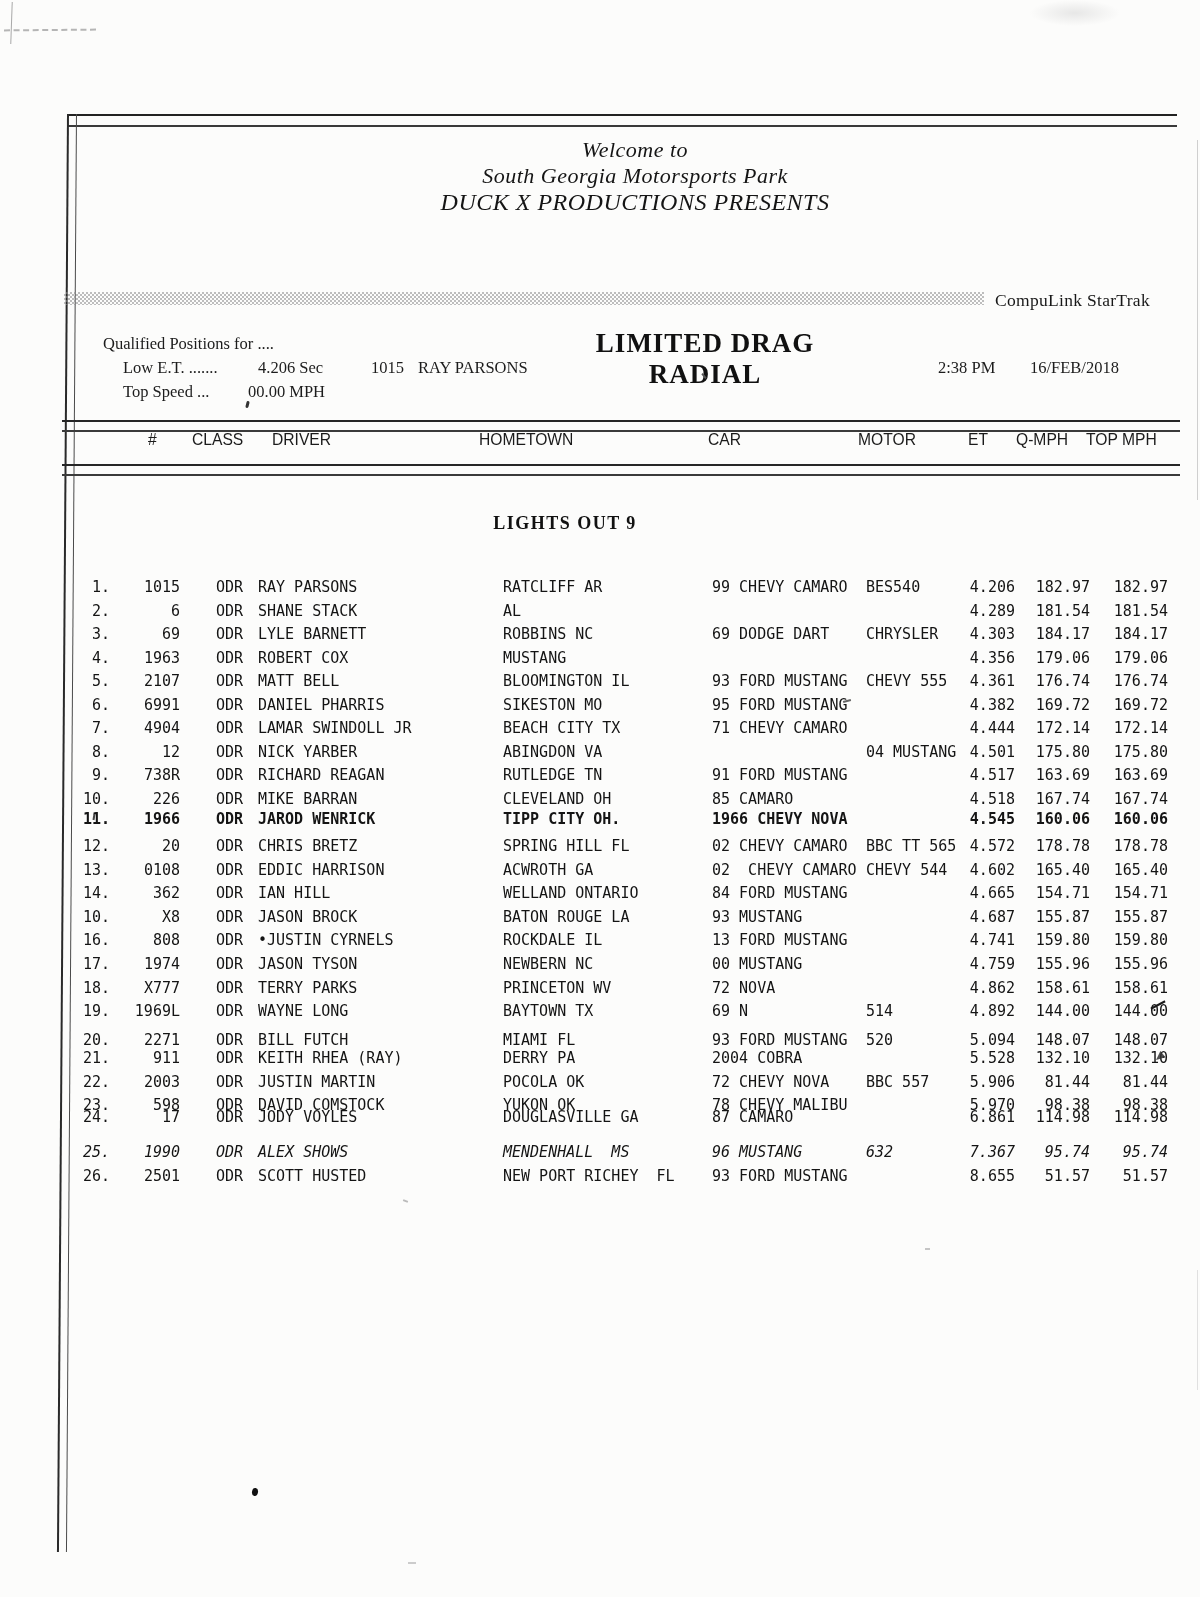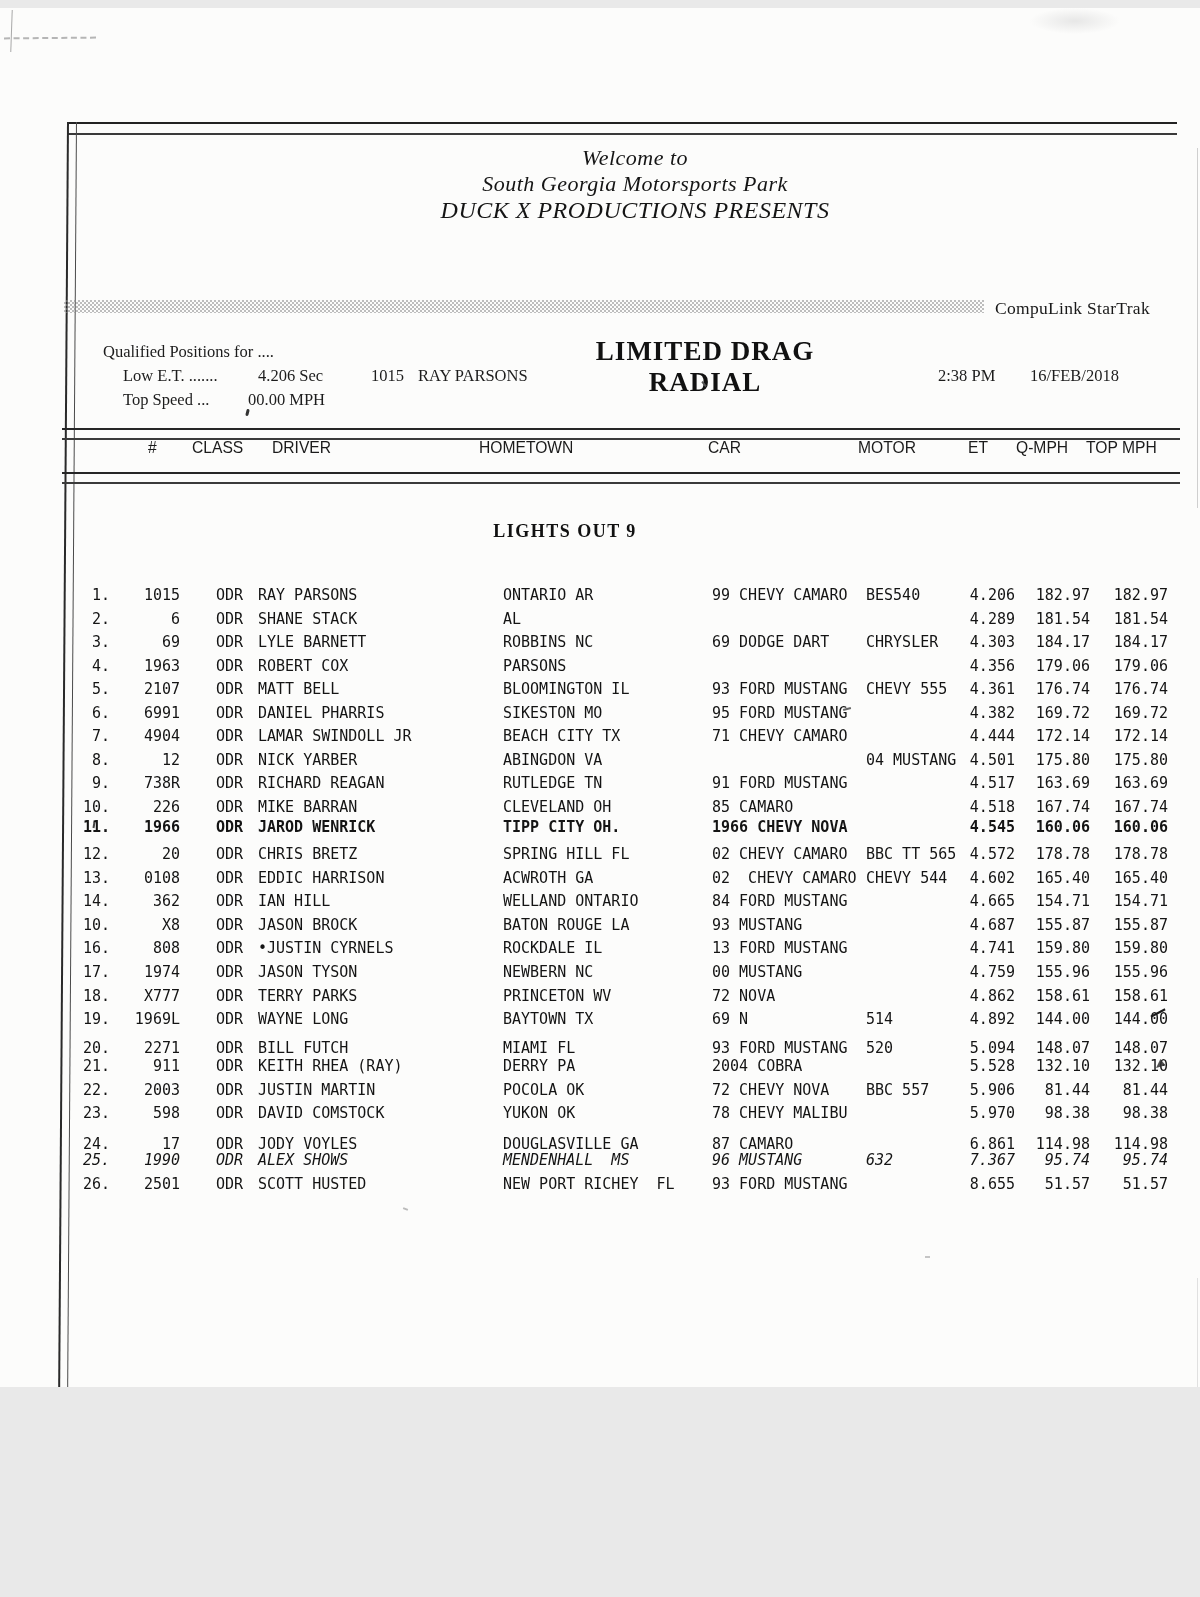--- a/index.html
+++ b/index.html
@@ -1,17 +1,17 @@
 <!DOCTYPE html>
 <html><head>
 <meta charset="utf-8">
 <style>
   html,body{margin:0;padding:0;background:#e9e9e9;}
   .sheet{
-    position:relative;width:1200px;height:1379px;margin:8px auto;
+    position:relative;width:1200px;height:1597px;margin:0 auto;
     background:#fcfcfb;overflow:hidden;
     font-family:"Liberation Serif",serif;color:#1a1a1a;
   }
   .abs{position:absolute;}
 
   
   .box-top{left:67px;top:114px;width:1110px;height:9px;
     border-top:2px solid #222;border-bottom:2px solid #3a3a3a;}
   .box-left{left:67px;top:114px;width:7px;height:1438px;
     border-left:2px solid #2a2a2a;border-right:1.5px solid #4a4a4a;
@@ -110,21 +110,21 @@
   <div class="abs rule rule-lower"></div>
 
   <div class="abs event-title">LIGHTS OUT 9</div>
 
   <div class="abs rows" id="rows">
       <div class="row" style="top: 0px;">
       <span class="cell mono c-pos">1.</span>
       <span class="cell mono c-num">1015</span>
       <span class="cell mono c-cls">ODR</span>
       <span class="cell mono c-driver">RAY PARSONS</span>
-      <span class="cell mono c-home">ONTARIO AR</span>
+      <span class="cell mono c-home">RATCLIFF AR</span>
       <span class="cell mono c-car">99 CHEVY CAMARO</span>
       <span class="cell mono c-motor">BES540</span>
       <span class="cell mono c-et">4.206</span>
       <span class="cell mono c-qmph">182.97</span>
       <span class="cell mono c-top">182.97</span>
     </div>
       <div class="row" style="top: 23.56px;">
       <span class="cell mono c-pos">2.</span>
       <span class="cell mono c-num">6</span>
       <span class="cell mono c-cls">ODR</span>
@@ -146,21 +146,21 @@
       <span class="cell mono c-motor">CHRYSLER</span>
       <span class="cell mono c-et">4.303</span>
       <span class="cell mono c-qmph">184.17</span>
       <span class="cell mono c-top">184.17</span>
     </div>
       <div class="row" style="top: 70.68px;">
       <span class="cell mono c-pos">4.</span>
       <span class="cell mono c-num">1963</span>
       <span class="cell mono c-cls">ODR</span>
       <span class="cell mono c-driver">ROBERT COX</span>
-      <span class="cell mono c-home">PARSONS</span>
+      <span class="cell mono c-home">MUSTANG</span>
       <span class="cell mono c-car"></span>
       <span class="cell mono c-motor"></span>
       <span class="cell mono c-et">4.356</span>
       <span class="cell mono c-qmph">179.06</span>
       <span class="cell mono c-top">179.06</span>
     </div>
       <div class="row" style="top: 94.24px;">
       <span class="cell mono c-pos">5.</span>
       <span class="cell mono c-num">2107</span>
       <span class="cell mono c-cls">ODR</span>
@@ -381,21 +381,21 @@
       <span class="cell mono c-num">598</span>
       <span class="cell mono c-cls">ODR</span>
       <span class="cell mono c-driver">DAVID COMSTOCK</span>
       <span class="cell mono c-home">YUKON OK</span>
       <span class="cell mono c-car">78 CHEVY MALIBU</span>
       <span class="cell mono c-motor"></span>
       <span class="cell mono c-et">5.970</span>
       <span class="cell mono c-qmph">98.38</span>
       <span class="cell mono c-top">98.38</span>
     </div>
-      <div class="row" style="top: 549px;">
+      <div class="row" style="top: 530px;">
       <span class="cell mono c-pos">24.</span>
       <span class="cell mono c-num">17</span>
       <span class="cell mono c-cls">ODR</span>
       <span class="cell mono c-driver">JODY VOYLES</span>
       <span class="cell mono c-home">DOUGLASVILLE GA</span>
       <span class="cell mono c-car">87 CAMARO</span>
       <span class="cell mono c-motor"></span>
       <span class="cell mono c-et">6.861</span>
       <span class="cell mono c-qmph">114.98</span>
       <span class="cell mono c-top">114.98</span>

